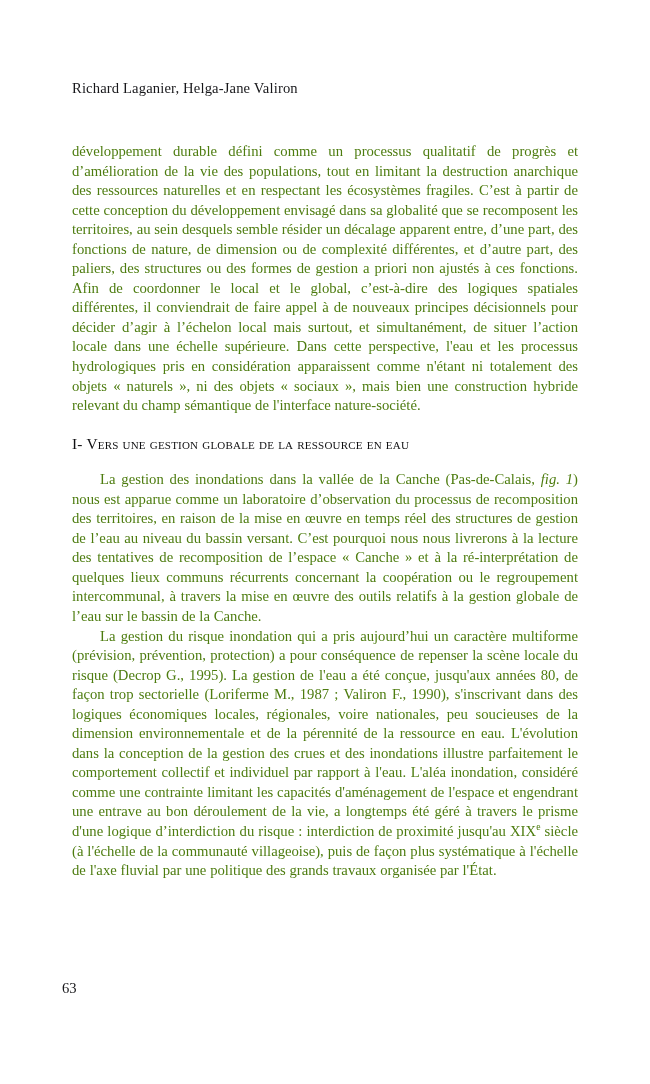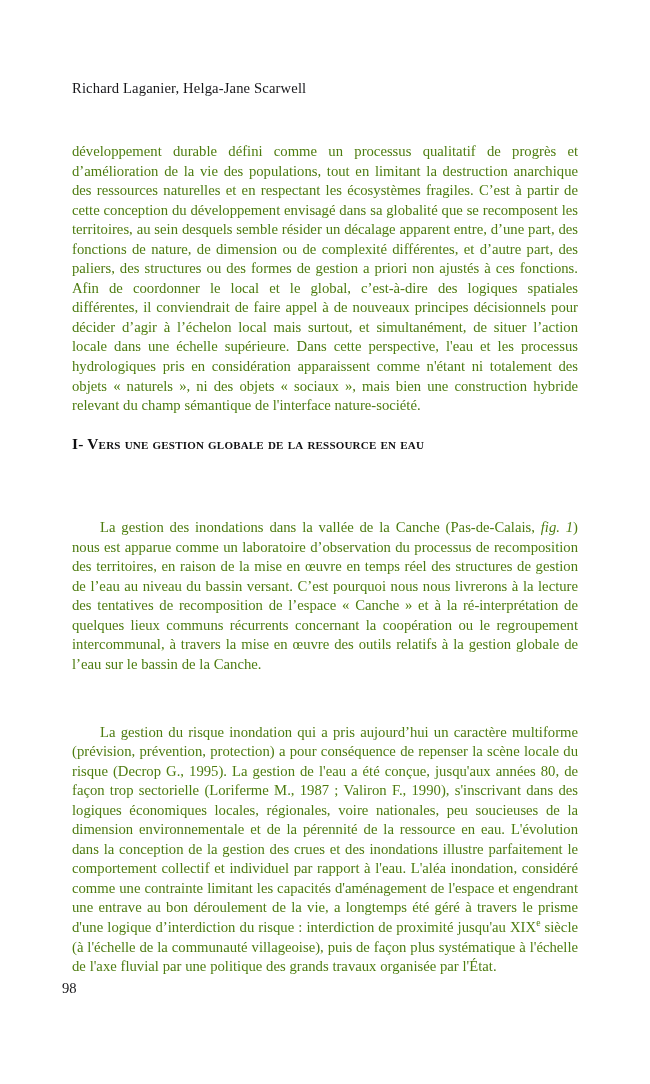--- a/index.html
+++ b/index.html
@@ -50,29 +50,28 @@
     line-height: 19.55px;
     text-align: justify;
     text-justify: inter-word;
     color: #4d7c0f;
     hyphens: none;
     word-spacing: 0.1px;
   }
 
   p.indent {
     text-indent: 28px;
-    margin-top: 48px;
   }
 
   
   h2.section-heading {
     margin: 0;
     padding: 0;
     font-size: 15.4px;
-    font-weight: bold;
+    font-weight: normal;
     font-variant: small-caps;
     letter-spacing: 0.2px;
     line-height: 19.5px;
     color: #101012;
     text-align: left;
     white-space: nowrap;
   }
 
   .heading-gap-before { height: 18px; }
   .heading-gap-after  { height: 17px; }
@@ -94,35 +93,35 @@
     top: 980px;
     font-size: 14.6px;
     color: #17171a;
   }
 </style>
 </head>
 <body>
 
 <div class="page">
 
-  <div class="running-head">Richard Laganier, Helga-Jane Scarwell</div>
+  <div class="running-head">Richard Laganier, Helga-Jane Valiron</div>
 
   <div class="textblock">
 
     <p class="body">développement durable défini comme un processus qualitatif de progrès et d’amélioration de la vie des populations, tout en limitant la destruction anarchique des ressources naturelles et en respectant les écosystèmes fragiles. C’est à partir de cette conception du développement envisagé dans sa globalité que se recomposent les territoires, au sein desquels semble résider un décalage apparent entre, d’une part, des fonctions de nature, de dimension ou de complexité différentes, et d’autre part, des paliers, des structures ou des formes de gestion a priori non ajustés à ces fonctions. Afin de coordonner le local et le global, c’est-à-dire des logiques spatiales différentes, il conviendrait de faire appel à de nouveaux  principes décisionnels pour décider d’agir à l’échelon local mais surtout, et simultanément, de situer l’action locale dans une échelle supérieure. Dans cette perspective, l'eau et les processus hydrologiques pris en considération apparaissent comme n'étant ni totalement des objets « naturels », ni des objets « sociaux », mais bien une construction hybride relevant du champ sémantique de l'interface nature-société.</p>
 
     <div class="heading-gap-before"></div>
 
     <h2 class="section-heading">I- Vers une gestion globale de la ressource en eau</h2>
 
     <div class="heading-gap-after"></div>
 
     <p class="body indent"><span>La gestion des inondations dans la vallée de la Canche (Pas-de-Calais, </span><i>fig. 1</i><span>) nous est apparue comme un laboratoire d’observation du processus de recomposition des territoires, en raison de la mise en œuvre en temps réel des structures de gestion de l’eau au niveau du bassin versant. C’est pourquoi nous nous livrerons à la lecture des tentatives de recomposition de l’espace « Canche » et à la ré-interprétation de quelques lieux communs récurrents concernant la coopération ou le regroupement intercommunal, à travers la mise en œuvre des outils relatifs à la gestion globale de l’eau sur le bassin de la Canche.</span></p>
 
     <div class="para-gap"></div>
 
     <p class="body indent"><span>La gestion du risque inondation qui a pris aujourd’hui un caractère multiforme (prévision, prévention, protection) a pour conséquence de repenser la scène locale du risque (Decrop G., 1995). La gestion de l'eau a été conçue, jusqu'aux années 80, de façon trop sectorielle (Loriferme M., 1987 ; Valiron F., 1990), s'inscrivant dans des logiques économiques locales, régionales, voire nationales, peu soucieuses de la dimension environnementale et de la pérennité de la ressource en eau. L'évolution dans la conception de la gestion des crues et des inondations illustre parfaitement le comportement collectif et individuel par rapport à l'eau. L'aléa inondation, considéré comme une contrainte limitant les capacités d'aménagement de l'espace et engendrant une entrave au bon déroulement de la vie, a longtemps été géré à travers le prisme d'une logique d’interdiction du risque : interdiction de proximité jusqu'au XIX</span><sup class="ordinal">e</sup><span> siècle (à l'échelle de la communauté villageoise), puis de façon plus systématique à l'échelle de l'axe fluvial par une politique des grands travaux organisée par l'État.</span></p>
 
   </div>
 
-  <div class="folio">98</div>
+  <div class="folio">63</div>
 
 </div>
 
 </body></html>

